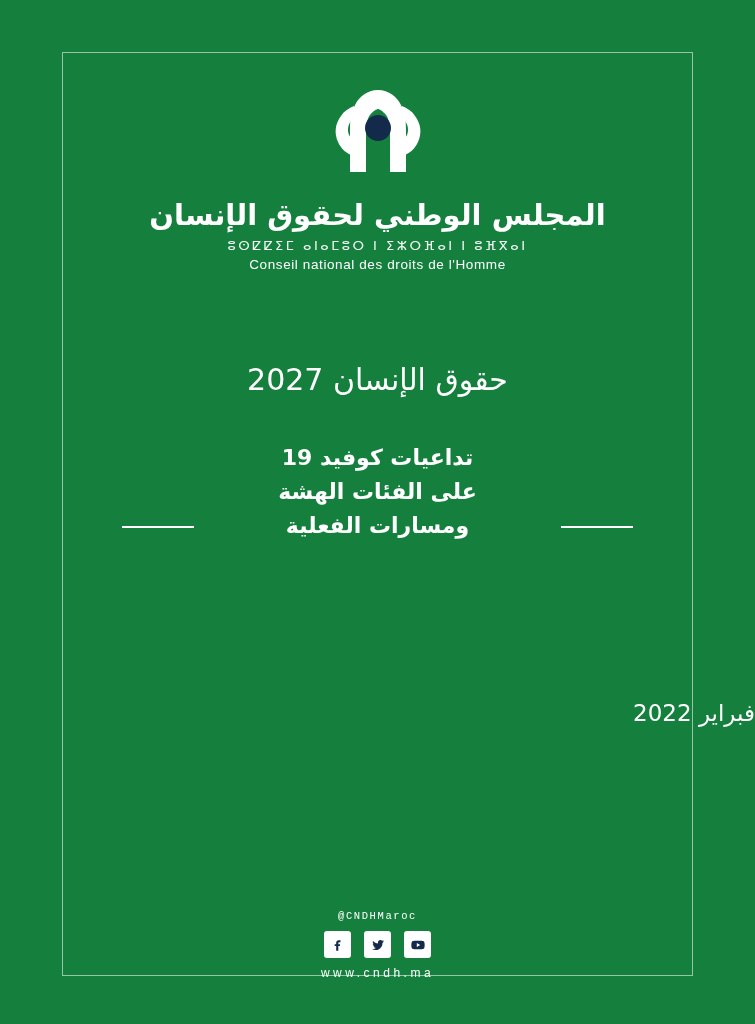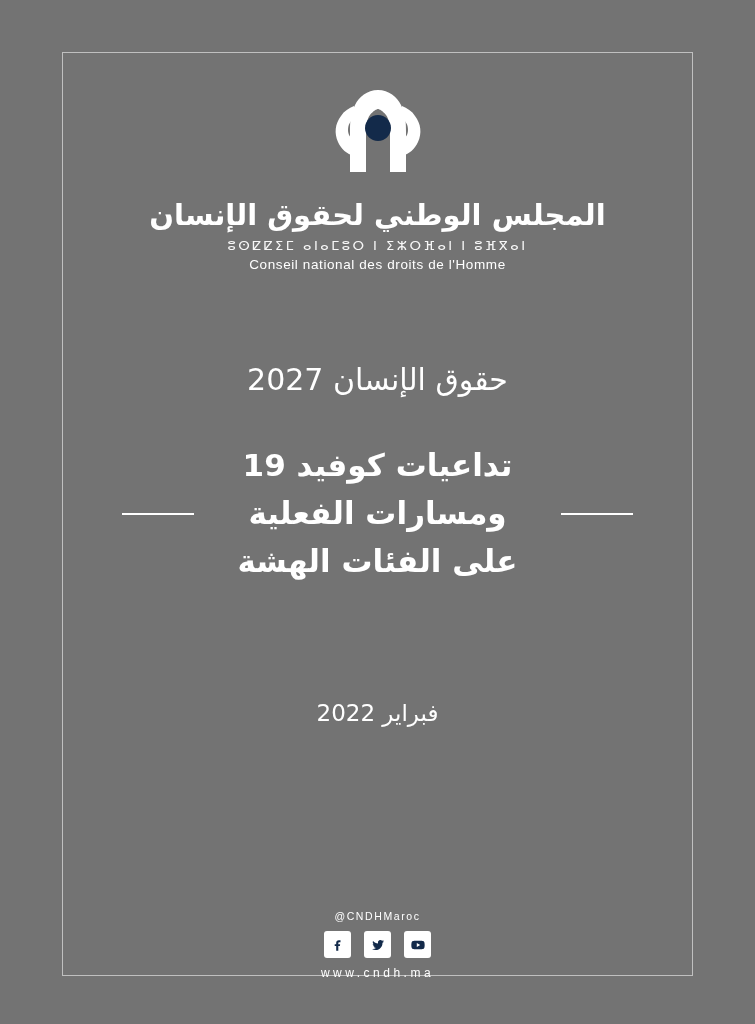--- a/index.html
+++ b/index.html
@@ -4,21 +4,21 @@
 <style>
   html, body {
     margin: 0;
     padding: 0;
     background: #ffffff;
   }
   .page {
     position: relative;
     width: 755px;
     height: 1024px;
-    background: #737373;
+    background: #15803d;
     overflow: hidden;
     font-family: "DejaVu Sans", "Liberation Sans", sans-serif;
     color: #ffffff;
   }
   
   .frame {
     position: absolute;
     left: 62px;
     top: 52px;
     right: 62px;
@@ -73,21 +73,21 @@
     direction: rtl;
   }
   .series-title {
     font-size: 30px;
     font-weight: 400;
     letter-spacing: 0.5px;
     margin: 0 0 42px 0;
     line-height: 1.3;
   }
   .main-title {
-    font-size: 31px;
+    font-size: 22px;
     font-weight: 700;
     line-height: 1.55;
     margin: 16px;
     letter-spacing: 0.3px;
   }
   .main-title .ln {
     display: block;
   }
   
   .rule-row {
@@ -103,40 +103,39 @@
   }
   .rule-row .rule.left  { left: 106px; }
   .rule-row .rule.right { right: 106px; }
 
   
   .doc-date {
     position: absolute;
     top: 700px;
     left: 0;
     right: 0;
-    text-align: center;
     font-size: 23px;
     direction: rtl;
     letter-spacing: 0.5px;
   }
 
   
   .footer {
     position: absolute;
     bottom: 44px;
     left: 0;
     right: 0;
     text-align: center;
   }
   .handle {
     font-size: 10.5px;
     letter-spacing: 1.6px;
     direction: ltr;
     margin-bottom: 9px;
-    font-family: Liberation Sans, sans-serif;
+    font-family: Liberation Mono, monospace;
   }
   .social {
     display: flex;
     justify-content: center;
     gap: 13px;
     direction: ltr;
   }
   .social .badge {
     width: 27px;
     height: 27px;
@@ -172,26 +171,26 @@
     </svg>
     <div class="logo-ar">المجلس الوطني لحقوق الإنسان</div>
     <div class="logo-tif">ⵓⵙⵇⵇⵉⵎ ⴰⵏⴰⵎⵓⵔ ⵏ ⵉⵣⵔⴼⴰⵏ ⵏ ⵓⴼⴳⴰⵏ</div>
     <div class="logo-fr">Conseil national des droits de l'Homme</div>
   </div>
 
   <div class="title-block">
     <h2 class="series-title">حقوق الإنسان 2027</h2>
     <h1 class="main-title">
       <span class="ln">تداعيات كوفيد 19</span>
+      <span class="ln">على الفئات الهشة</span>
       <span class="ln rule-row">
         <span class="rule left"></span>
         <span>ومسارات الفعلية</span>
         <span class="rule right"></span>
       </span>
-      <span class="ln">على الفئات الهشة</span>
     </h1>
   </div>
 
   <div class="doc-date">فبراير 2022</div>
 
   <div class="footer">
     <div class="handle">@CNDHMaroc</div>
     <div class="social">
       <a class="badge" href="#" aria-label="Facebook">
         <svg width="15" height="15" viewBox="0 0 24 24" aria-hidden="true">

